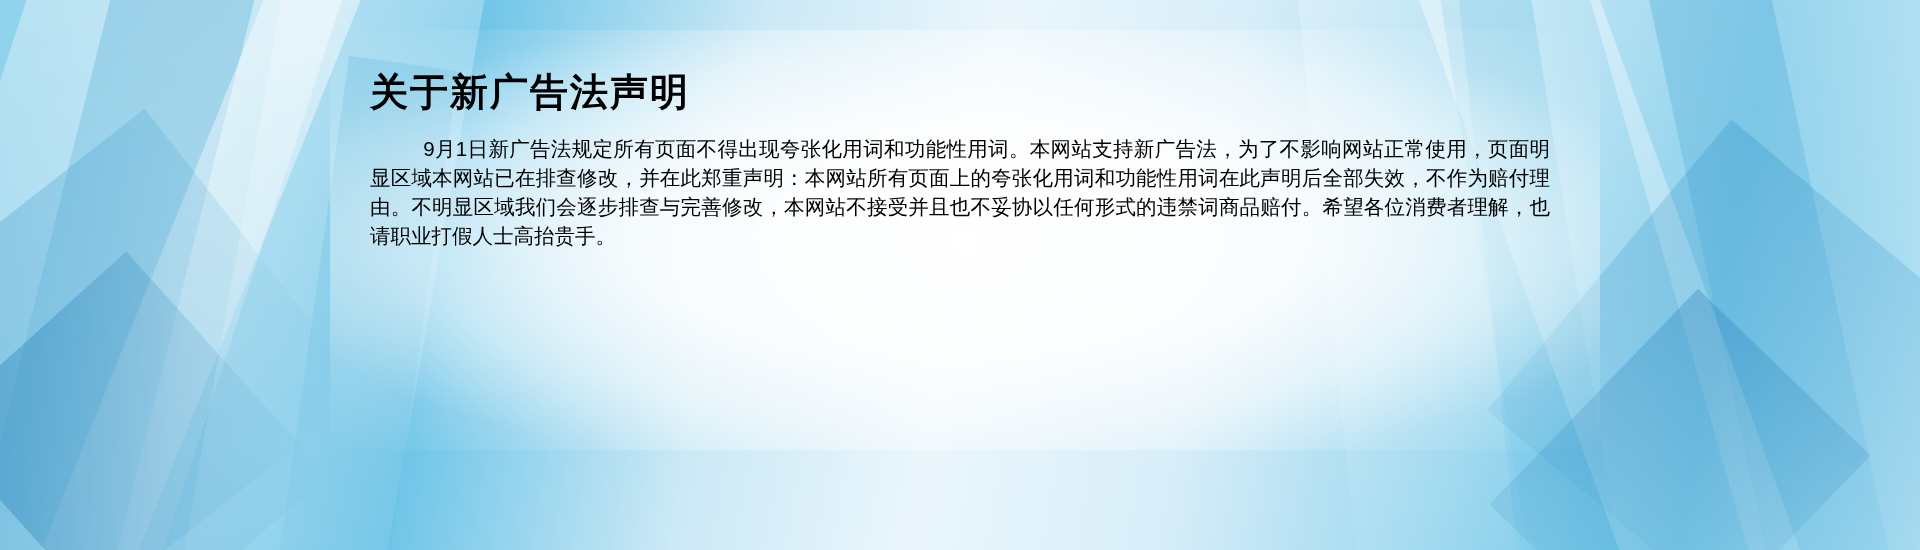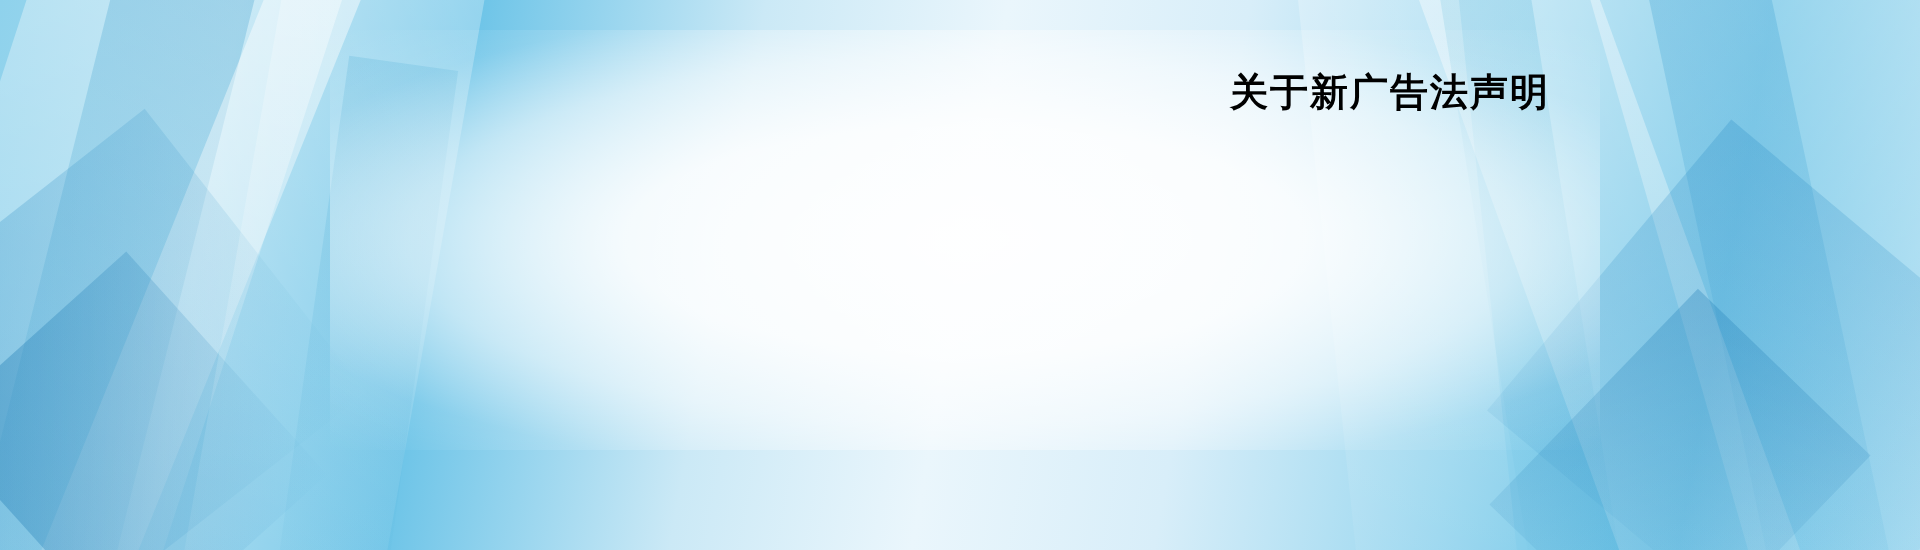--- a/index.html
+++ b/index.html
@@ -92,21 +92,21 @@
   
   .content {
     position: absolute;
     left: 370px;
     top: 70px;
     width: 1180px;
     color: #000;
   }
 
   .page-title {
-    text-align: right;
+    text-align: left;
     font-size: 38px;
     font-weight: bold;
     letter-spacing: 2px;
     line-height: 1.2;
     margin: 0 0 18px 0;
     color: #000;
   }
 
   .body-copy p {
     margin: 0;
@@ -139,16 +139,17 @@
   <div class="shard s12"></div>
   <div class="shard s13"></div>
   <div class="shard s14"></div>
 
   <div class="glow"></div>
 
   <div class="content">
     <h1 class="page-title">关于新广告法声明</h1>
 
     <div class="body-copy">
+      <p class="indent">9月1日新广告法规定所有页面不得出现夸张化用词和功能性用词。本网站支持新广告法，为了不影响网站正常使用，页面明显区域本网站已在排查修改，并在此郑重声明：本网站所有页面上的夸张化用词和功能性用词在此声明后全部失效，不作为赔付理由。不明显区域我们会逐步排查与完善修改，本网站不接受并且也不妥协以任何形式的违禁词商品赔付。希望各位消费者理解，也请职业打假人士高抬贵手。</p>
     </div>
   </div>
 
 </div>
 
 </body></html>

